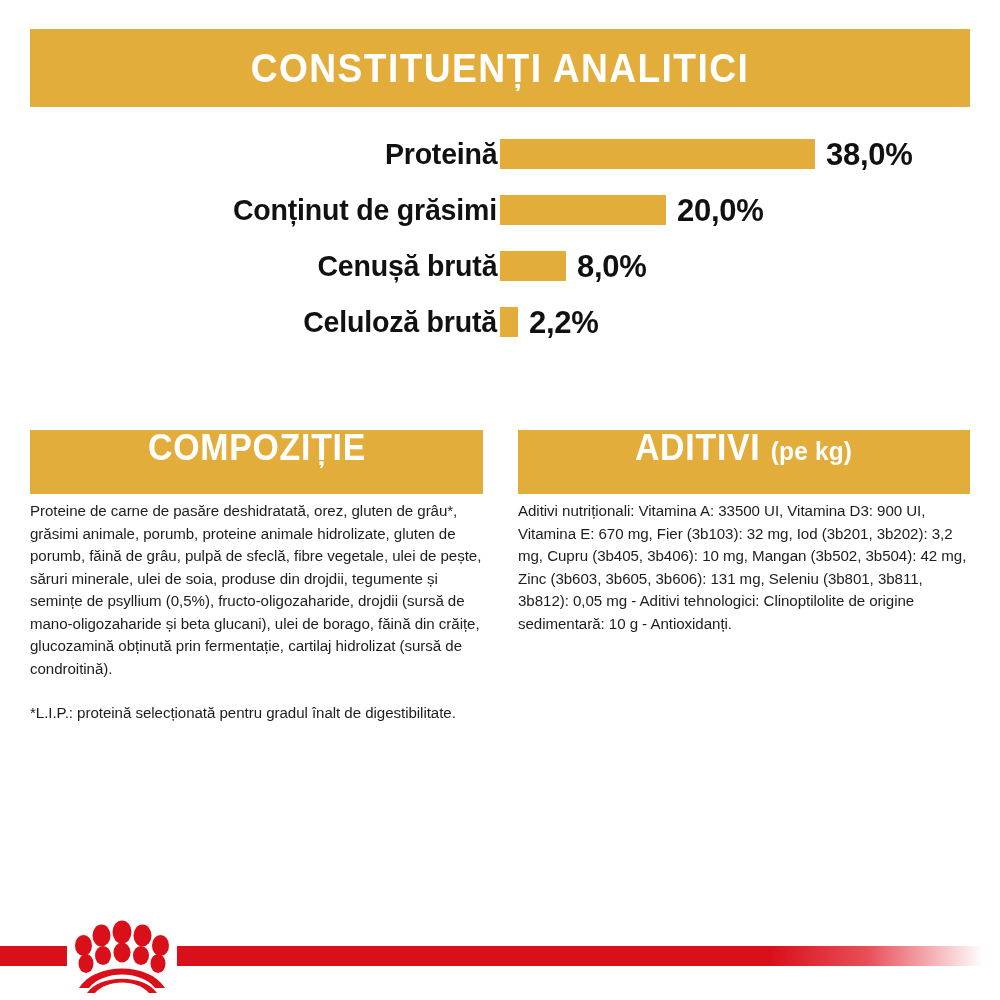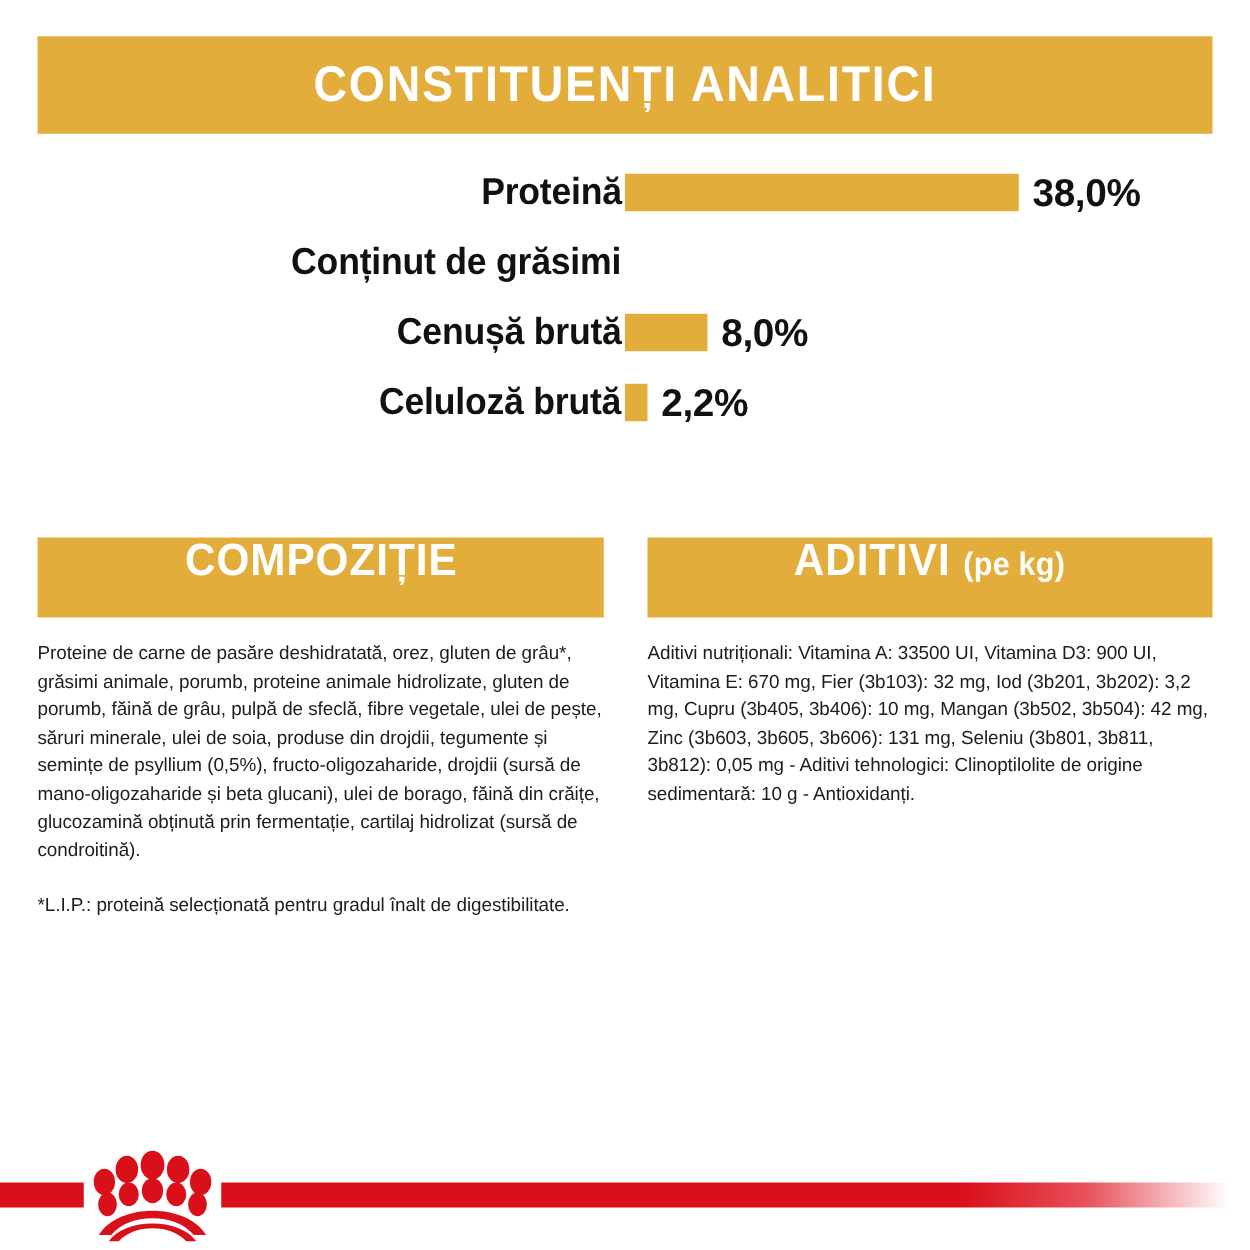--- a/index.html
+++ b/index.html
@@ -124,21 +124,21 @@
     font-family: "Liberation Sans Narrow", "Liberation Sans", sans-serif;
     line-height: 1;
     white-space: nowrap;
   }
   .panel-header-title .sub {
     font-size: 26px;
     letter-spacing: 0.2px;
   }
 
   .panel-body {
-    padding-top: 18px;
+    padding-top: 6px;
     font-size: 15.1px;
     line-height: 22.5px;
     color: #1d1d1d;
     letter-spacing: -0.05px;
   }
   .panel-body p { margin: 0; }
   .panel-body p + p { margin-top: 22px; }
 
   
   .footer {
@@ -186,20 +186,24 @@
     <div class="chart-row" style="top:0px;">
       <span class="chart-label">Proteină</span>
       <span class="chart-bar-wrap">
         <span class="chart-bar" style="width:315px;"></span>
         <span class="chart-value">38,0%</span>
       </span>
     </div>
 
     <div class="chart-row" style="top:56px;">
       <span class="chart-label">Conținut de grăsimi</span>
+      <span class="chart-bar-wrap">
+        <span class="chart-bar" style="width:166px;"></span>
+        <span class="chart-value">20,0%</span>
+      </span>
     </div>
 
     <div class="chart-row" style="top:112px;">
       <span class="chart-label">Cenușă brută</span>
       <span class="chart-bar-wrap">
         <span class="chart-bar" style="width:66px;"></span>
         <span class="chart-value">8,0%</span>
       </span>
     </div>
 

